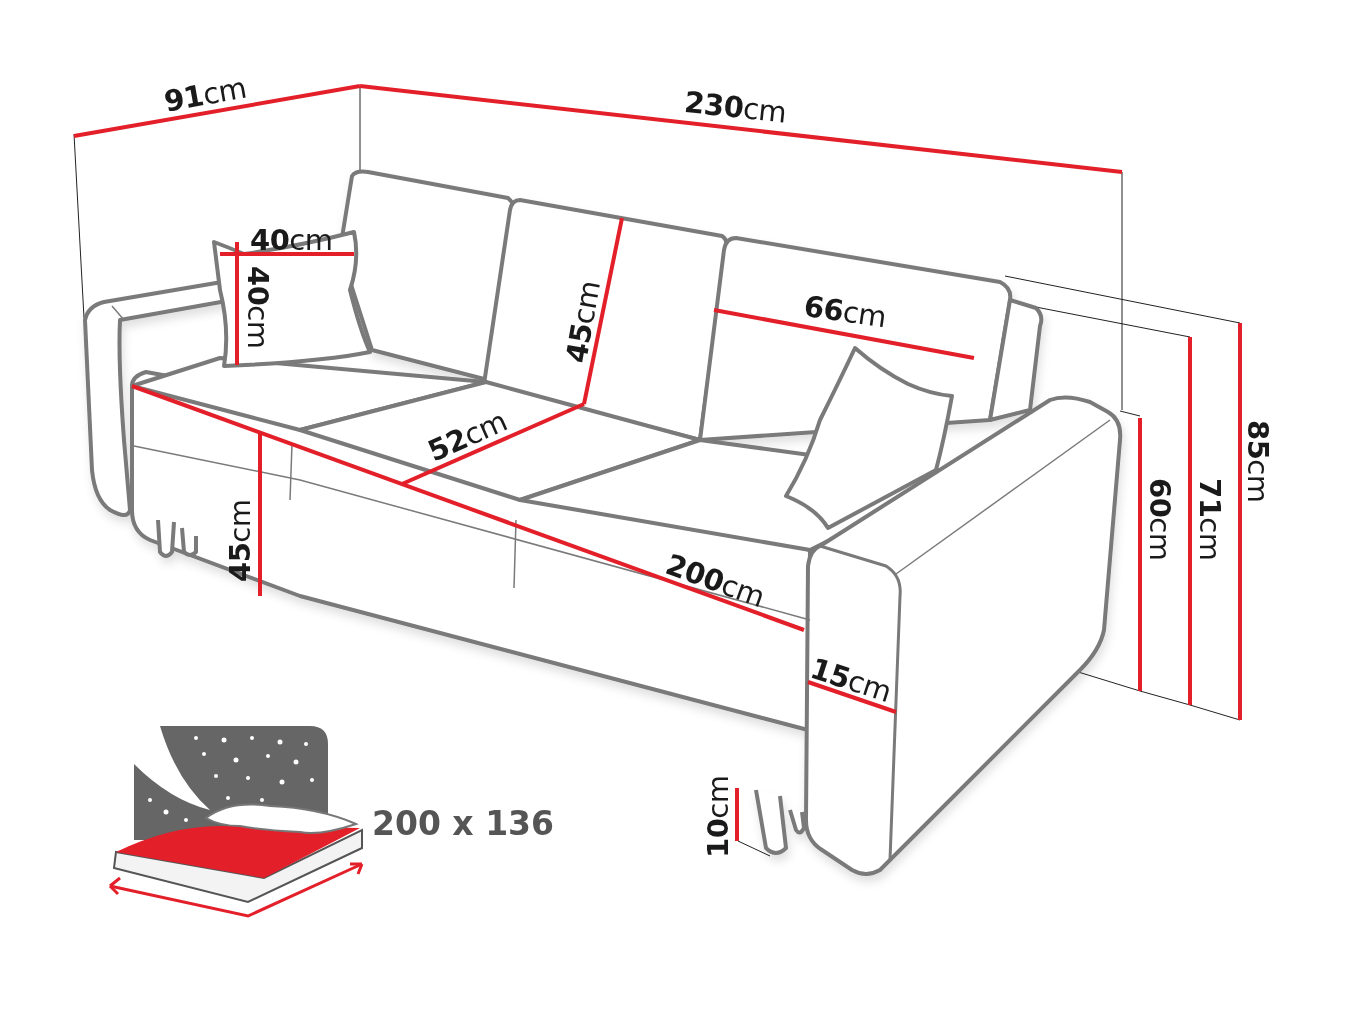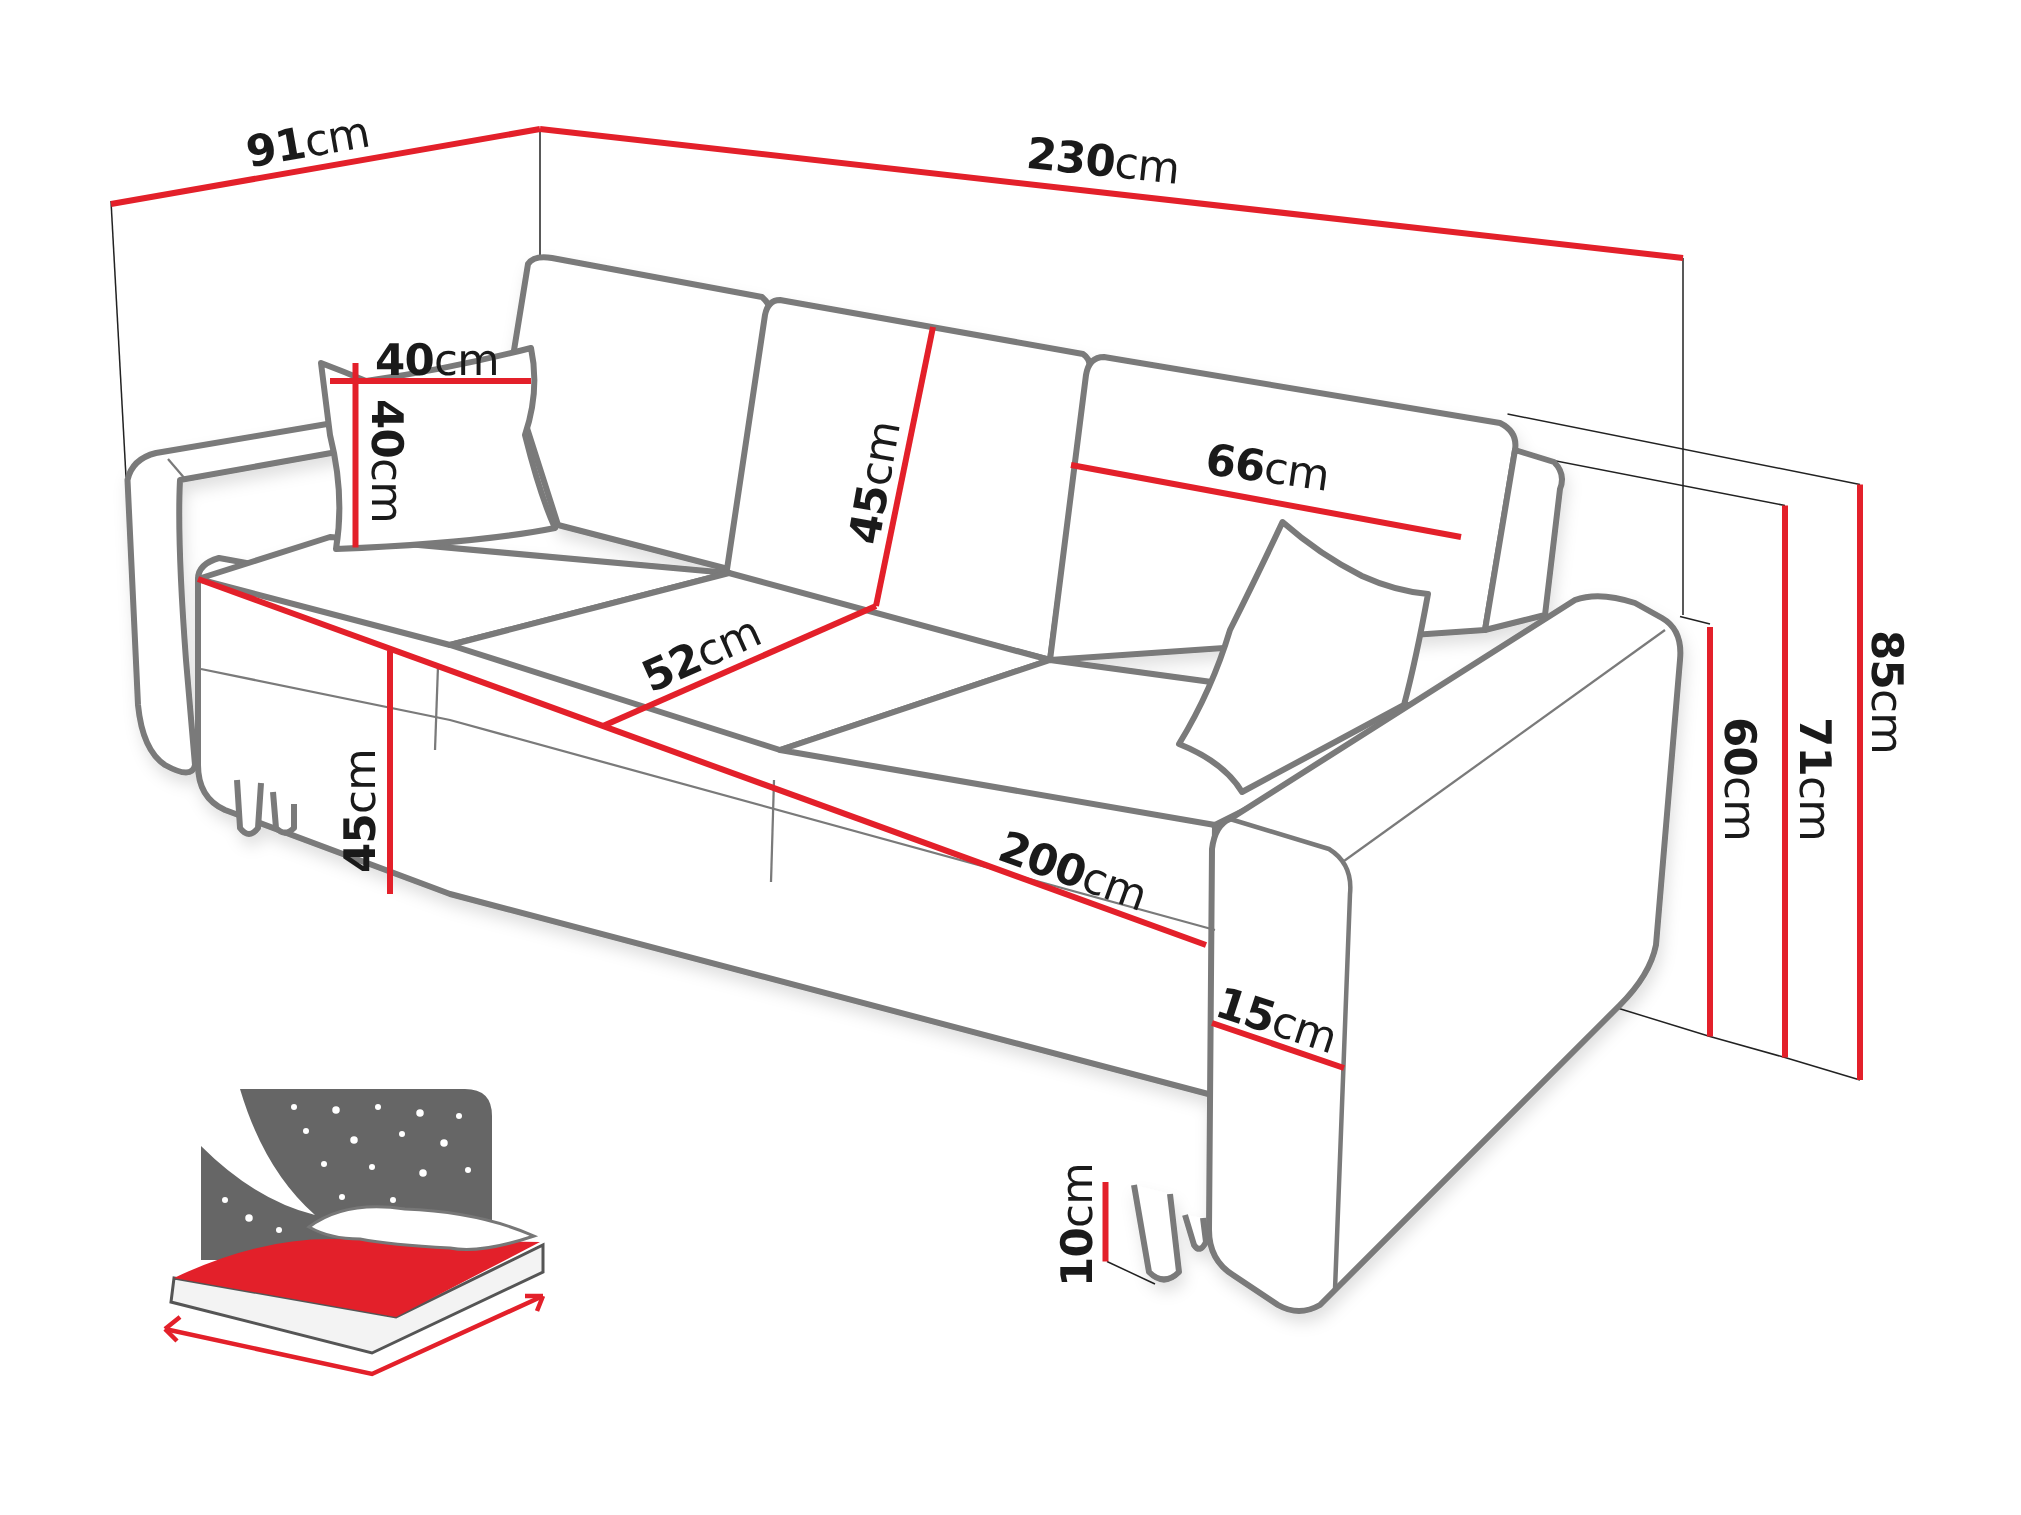--- a/index.html
+++ b/index.html
@@ -175,14 +175,15 @@
 </div>
 
 <div class="lbl" style="left:1224px;top:478px;transform:rotate(90deg);">
   <span class="num">71</span><span class="unit">cm</span>
 </div>
 
 <div class="lbl" style="left:1272px;top:420px;transform:rotate(90deg);">
   <span class="num">85</span><span class="unit">cm</span>
 </div>
 
+<div class="bed-label">200 x 136</div>
 
 </div>
 
 </body></html>

